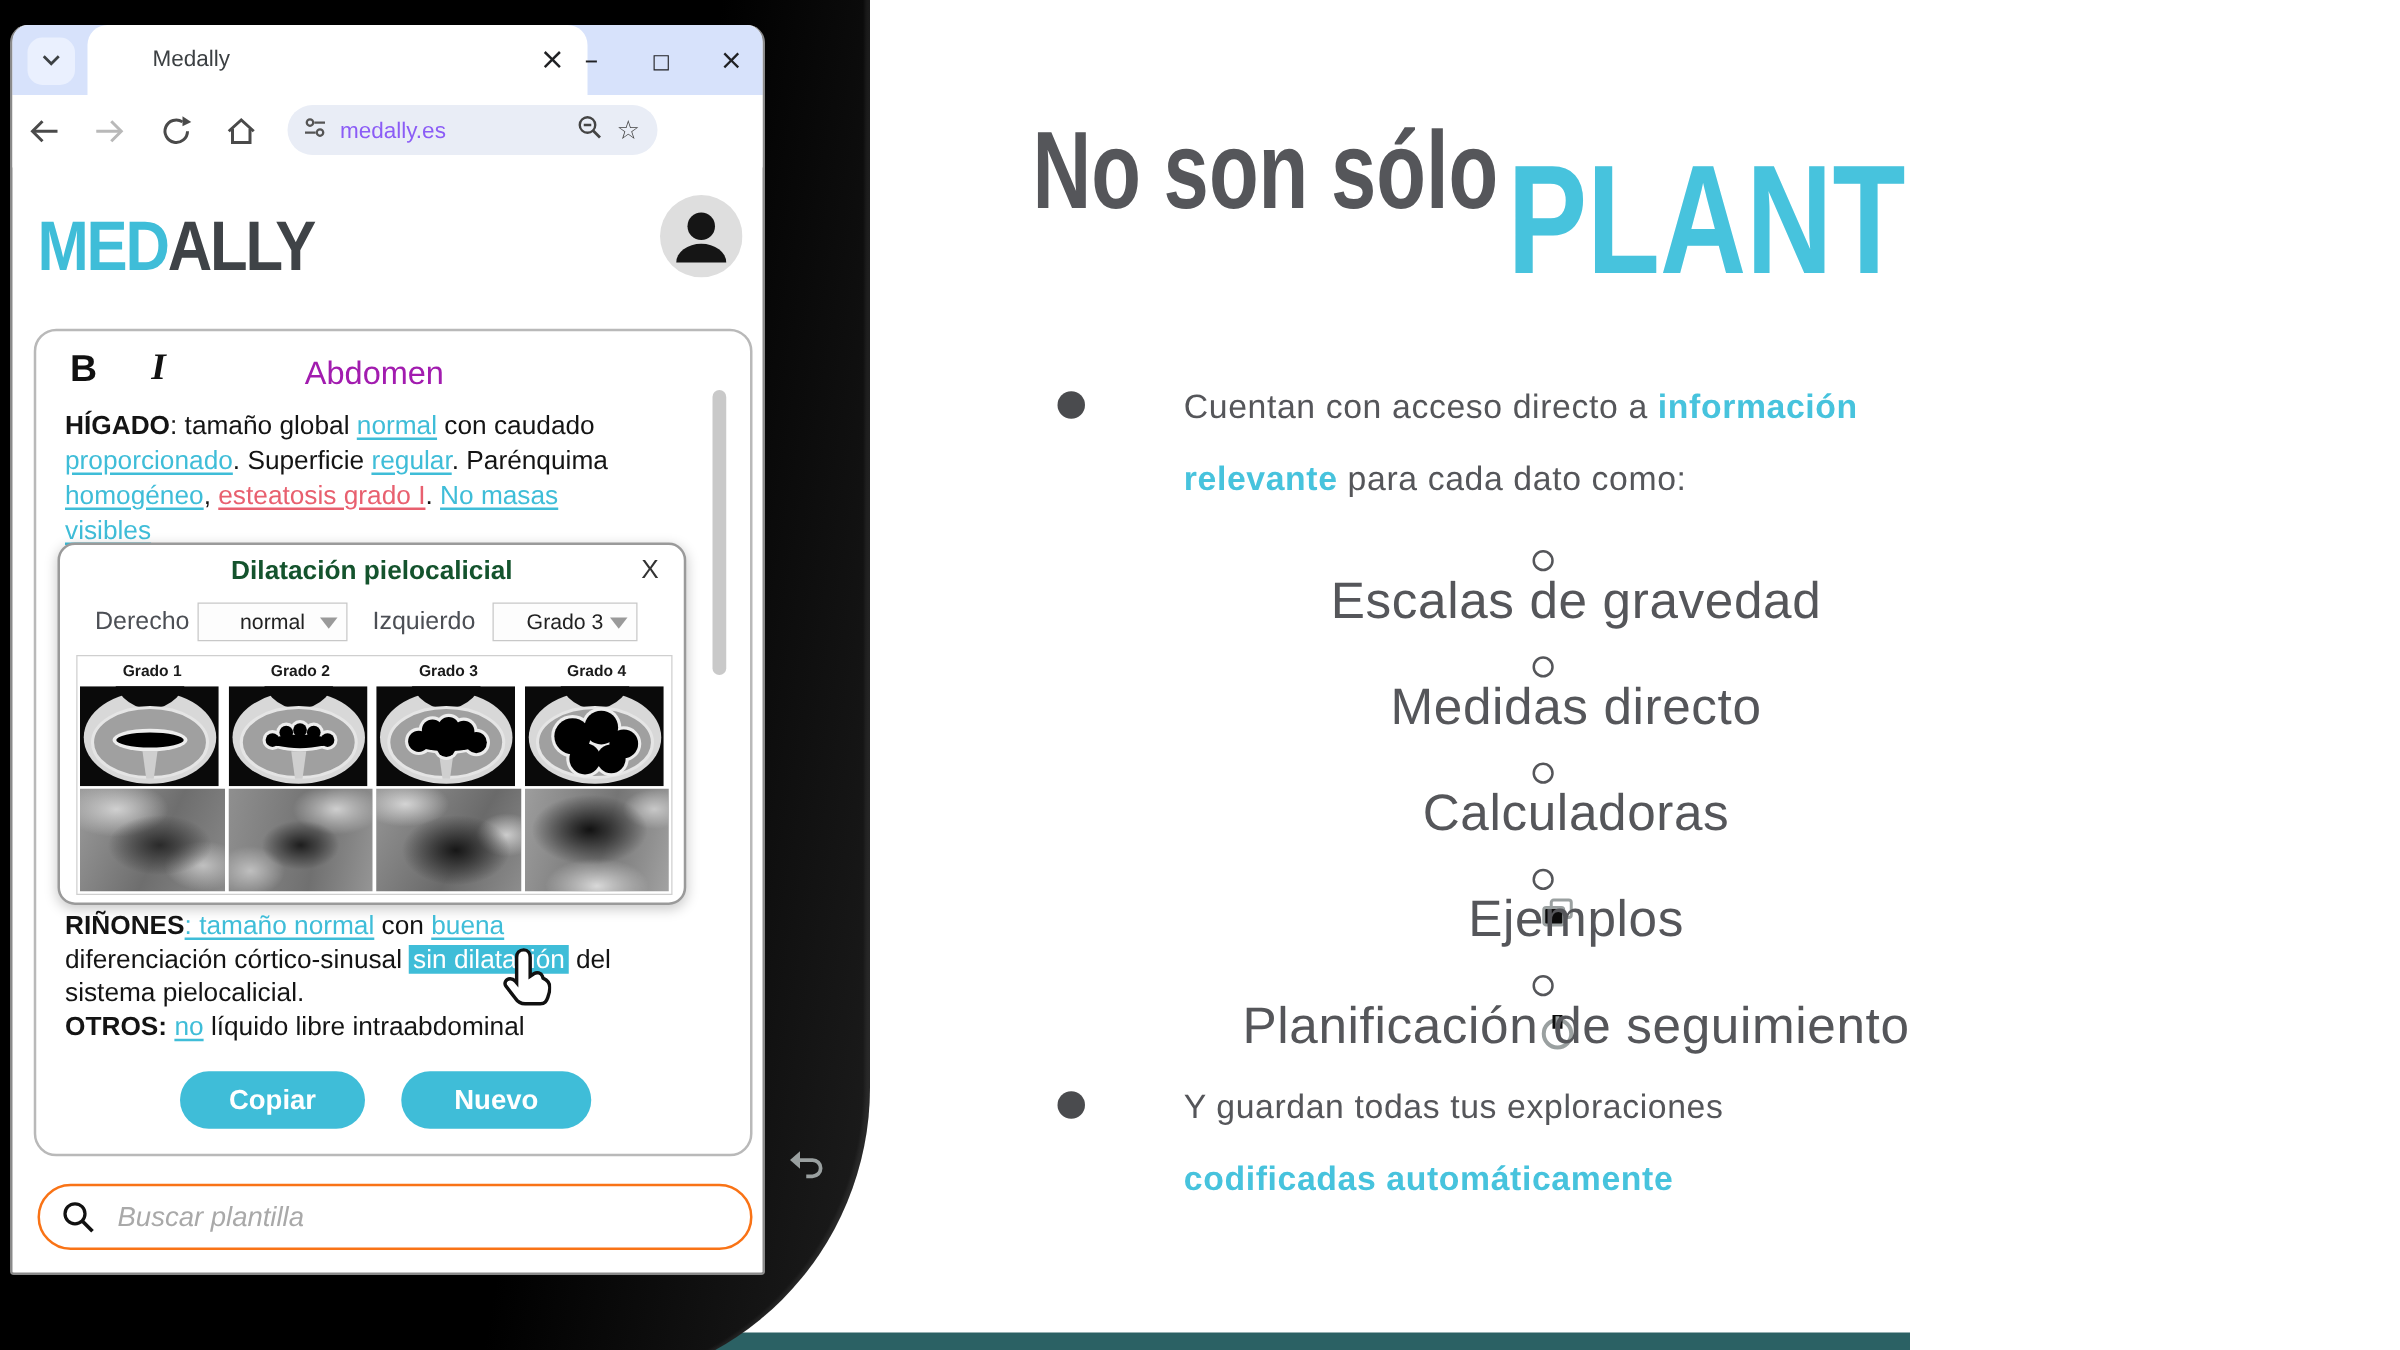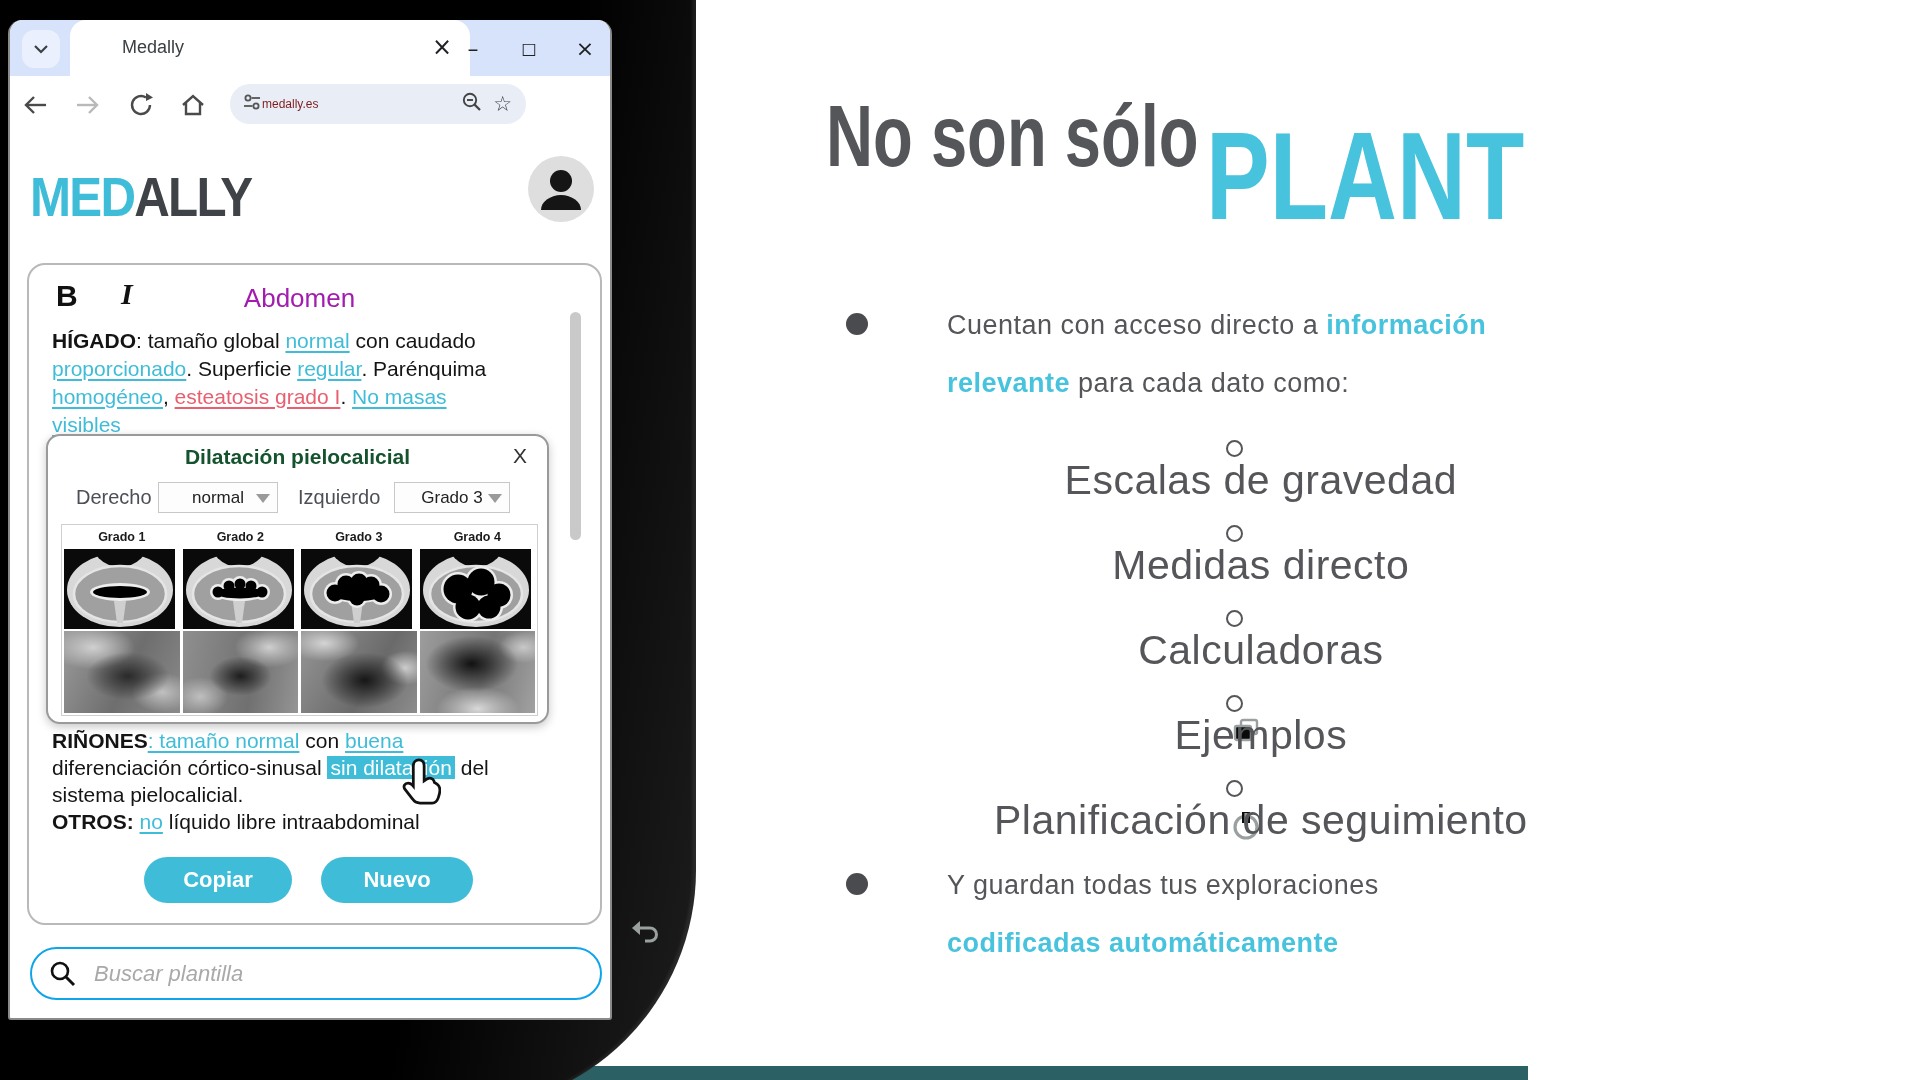--- a/index.html
+++ b/index.html
@@ -46,21 +46,21 @@
   .winctl.max{left:496px;width:46px;font-size:16px;}
   .winctl.cls{left:552px;width:46px;font-size:22px;}
 
   .toolbar{position:absolute;left:0;top:56px;right:0;height:58px;background:#fff;}
   .navic{position:absolute;top:14px;width:30px;height:30px;display:flex;align-items:center;
     justify-content:center;}
   .navic.i1{left:10px;} .navic.i2{left:63px;} .navic.i3{left:116px;} .navic.i4{left:168px;}
   .addr{position:absolute;left:220px;top:8px;width:296px;height:40px;border-radius:20px;
     background:#e9edf6;display:flex;align-items:center;}
   .addr .tune{margin-left:12px;}
-  .addr .url{font-size:12px;color:#7f1d1d;flex:1;}
+  .addr .url{margin-left:10px;font-size:18px;color:#8b5cf6;flex:1;}
   .addr .zoomout{margin-right:10px;}
   .addr .star{margin-right:14px;font-size:21px;color:#444;line-height:20px;}
 
   
   .appbar{position:absolute;left:0;top:114px;right:0;height:120px;}
   .logo{position:absolute;left:20px;top:30px;font-size:56px;font-weight:800;
     letter-spacing:-2px;transform:scaleX(.88);transform-origin:left;white-space:nowrap;}
   .logo .med{color:var(--teal);} .logo .ally{color:#3f4347;}
   .avatar{position:absolute;left:518px;top:22px;}
 
@@ -120,21 +120,21 @@
        radial-gradient(40% 35% at 90% 20%,#c8c8c8,transparent 55%),
        linear-gradient(105deg,#9d9d9d,#757575 55%,#a2a2a2);}
   .cursor-hand{position:absolute;left:368px;top:492px;width:44px;height:48px;z-index:5;}
   .btn{position:absolute;top:592px;height:46px;border-radius:23px;background:var(--teal);
     color:#fff;font-size:22px;font-weight:bold;display:flex;align-items:center;
     justify-content:center;}
   .btn-copy{left:115px;width:148px;}
   .btn-new{left:292px;width:152px;}
 
   .search{position:absolute;left:20px;top:927px;width:572px;height:53px;border-radius:27px;
-    border:2px solid #0ea5e9;background:#fff;display:flex;align-items:center;}
+    border:2px solid #f97316;background:#fff;display:flex;align-items:center;}
   .search .ph{margin-left:16px;font-size:22px;font-style:italic;color:#a9a9a9;}
 
   
   .slide{z-index:4;}
   .title-prefix{left:826px;top:92px;font-size:88px;font-weight:bold;color:var(--slide-text);
     transform:scaleX(.74);transform-origin:left top;line-height:1;white-space:nowrap;}
   .title-main{left:1206px;top:114px;font-size:124px;font-weight:bold;color:var(--teal-slide);
     transform:scaleX(.77);transform-origin:left top;line-height:1;white-space:nowrap;}
   .bullet-row{display:flex;}
   .b1{left:846px;top:296px;width:1020px;}

